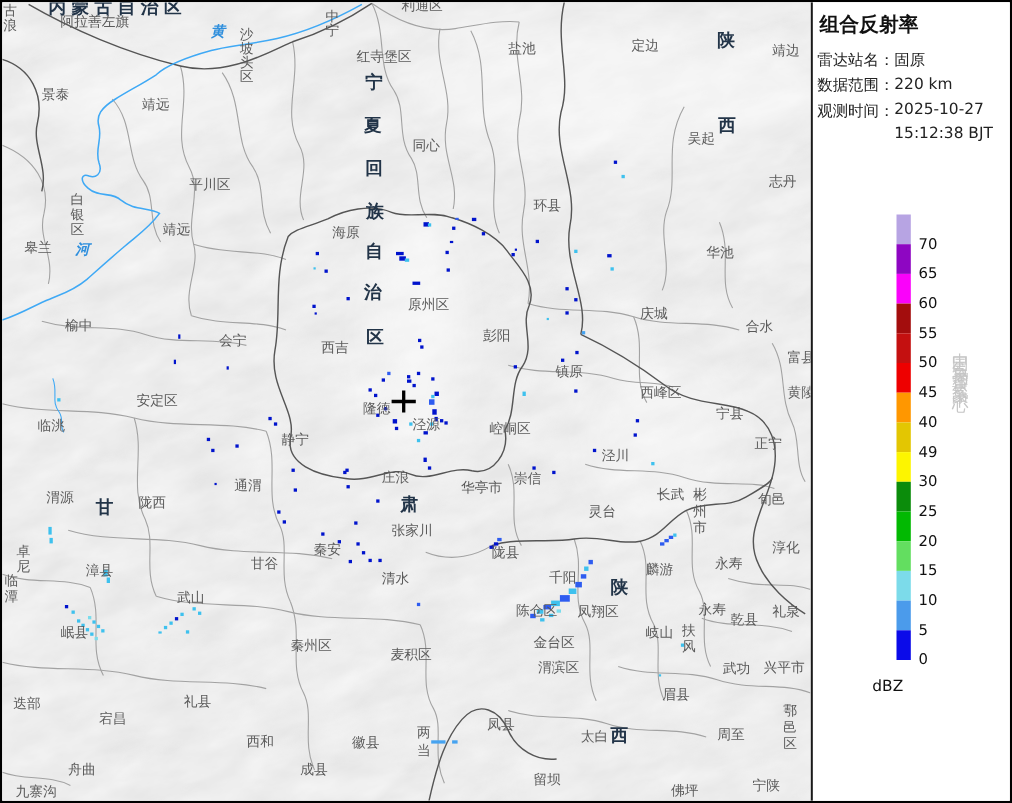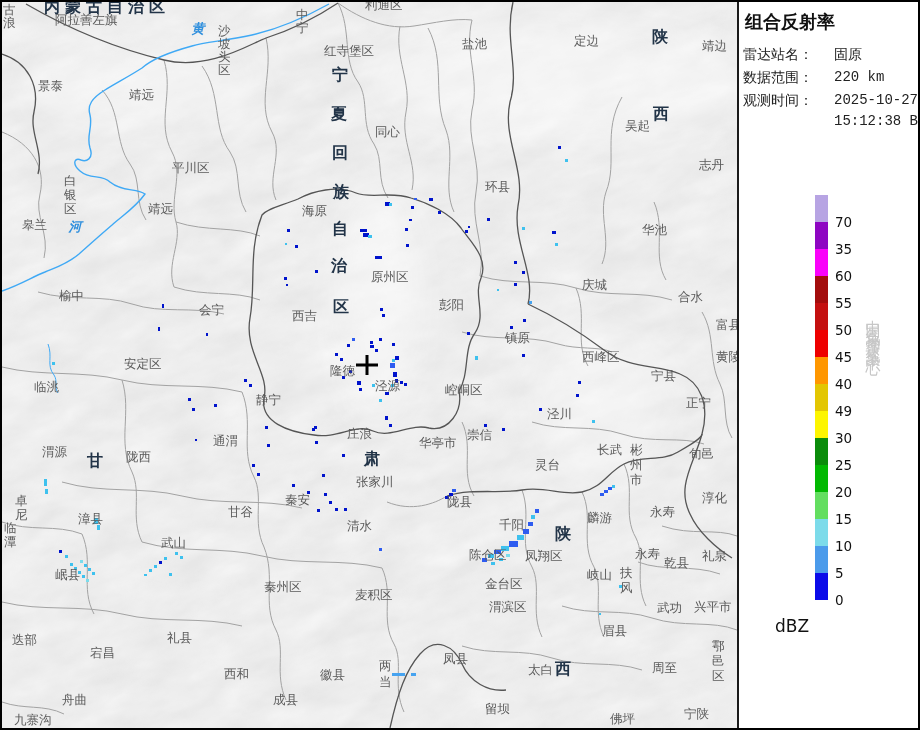--- a/index.html
+++ b/index.html
@@ -4,25 +4,25 @@
 <style>
   html,body{margin:0;padding:0;background:#fff;}
   body{width:920px;height:730px;font-family:"DejaVu Sans","Liberation Sans",sans-serif;}
   .frame{display:flex;width:916px;height:726px;border:2px solid #000;overflow:hidden;}
   .map{position:relative;width:735px;height:726px;background:#e9e9e9;border-right:2px solid #1a1a1a;overflow:hidden;flex:none;}
   .map svg{display:block;}
   .panel{position:relative;flex:1;background:#ffffff;overflow:hidden;}
   .panel-title{position:absolute;left:6px;top:8px;font-size:18px;font-weight:bold;color:#111;}
   .info-row{position:absolute;left:4px;font-size:14px;color:#222;white-space:nowrap;}
   .info-row .lab{display:inline-block;width:79px;}
-  .info-row .val{position:absolute;left:91px;top:0;font-family:Liberation Mono, monospace;}
+  .info-row .val{position:absolute;left:70px;top:0;}
   .legend{position:absolute;left:76px;top:193px;width:136px;height:420px;}
   .legend .cell{position:absolute;left:0;width:13px;height:27px;}
   .legend .tick{position:absolute;left:20px;width:34px;height:18px;font-size:13.5px;color:#111;line-height:18px;}
-  .legend-unit{position:absolute;left:36px;top:614px;font-size:17px;color:#111;}
+  .legend-unit{position:absolute;left:54px;top:614px;font-size:14px;color:#111;}
   .cma-mark{position:absolute;left:124px;top:306px;writing-mode:vertical-rl;letter-spacing:4px;font-size:15px;color:#c6c6c6;}
   .approval{position:absolute;left:9px;top:689px;font-size:12px;color:#8f8f8f;white-space:nowrap;}
   
   text.place{font-size:12.5px;fill:#5a5a5a;}
   text.prov{font-size:16px;font-weight:bold;fill:#223448;}
   text.riv{font-size:13px;font-style:italic;font-weight:bold;fill:#2f8fdd;}
   .b-prov{fill:none;stroke:#555;stroke-width:1.3;}
   .b-cnty{fill:none;stroke:#a2a2a2;stroke-width:1;}
   .river{fill:none;stroke:#3fa9f5;stroke-width:1.4;}
   .river2{fill:none;stroke:#3fa9f5;stroke-width:1;}
@@ -428,21 +428,21 @@
         <div class="cell" style="top: 162px; background: rgb(255, 151, 0);"></div>
         <div class="cell" style="top: 189px; background: rgb(227, 198, 2);"></div>
         <div class="cell" style="top: 216px; background: rgb(253, 245, 0);"></div>
         <div class="cell" style="top: 243px; background: rgb(11, 140, 11);"></div>
         <div class="cell" style="top: 270px; background: rgb(2, 185, 2);"></div>
         <div class="cell" style="top: 297px; background: rgb(99, 222, 96);"></div>
         <div class="cell" style="top: 324px; background: rgb(124, 219, 234);"></div>
         <div class="cell" style="top: 351px; background: rgb(75, 155, 235);"></div>
         <div class="cell" style="top: 378px; background: rgb(11, 11, 233);"></div>
         <div class="tick" style="top: 18px;">70</div>
-        <div class="tick" style="top: 45px;">35</div>
+        <div class="tick" style="top: 45px;">65</div>
         <div class="tick" style="top: 72px;">60</div>
         <div class="tick" style="top: 99px;">55</div>
         <div class="tick" style="top: 126px;">50</div>
         <div class="tick" style="top: 153px;">45</div>
         <div class="tick" style="top: 180px;">40</div>
         <div class="tick" style="top: 207px;">49</div>
         <div class="tick" style="top: 234px;">30</div>
         <div class="tick" style="top: 261px;">25</div>
         <div class="tick" style="top: 288px;">20</div>
         <div class="tick" style="top: 315px;">15</div>

